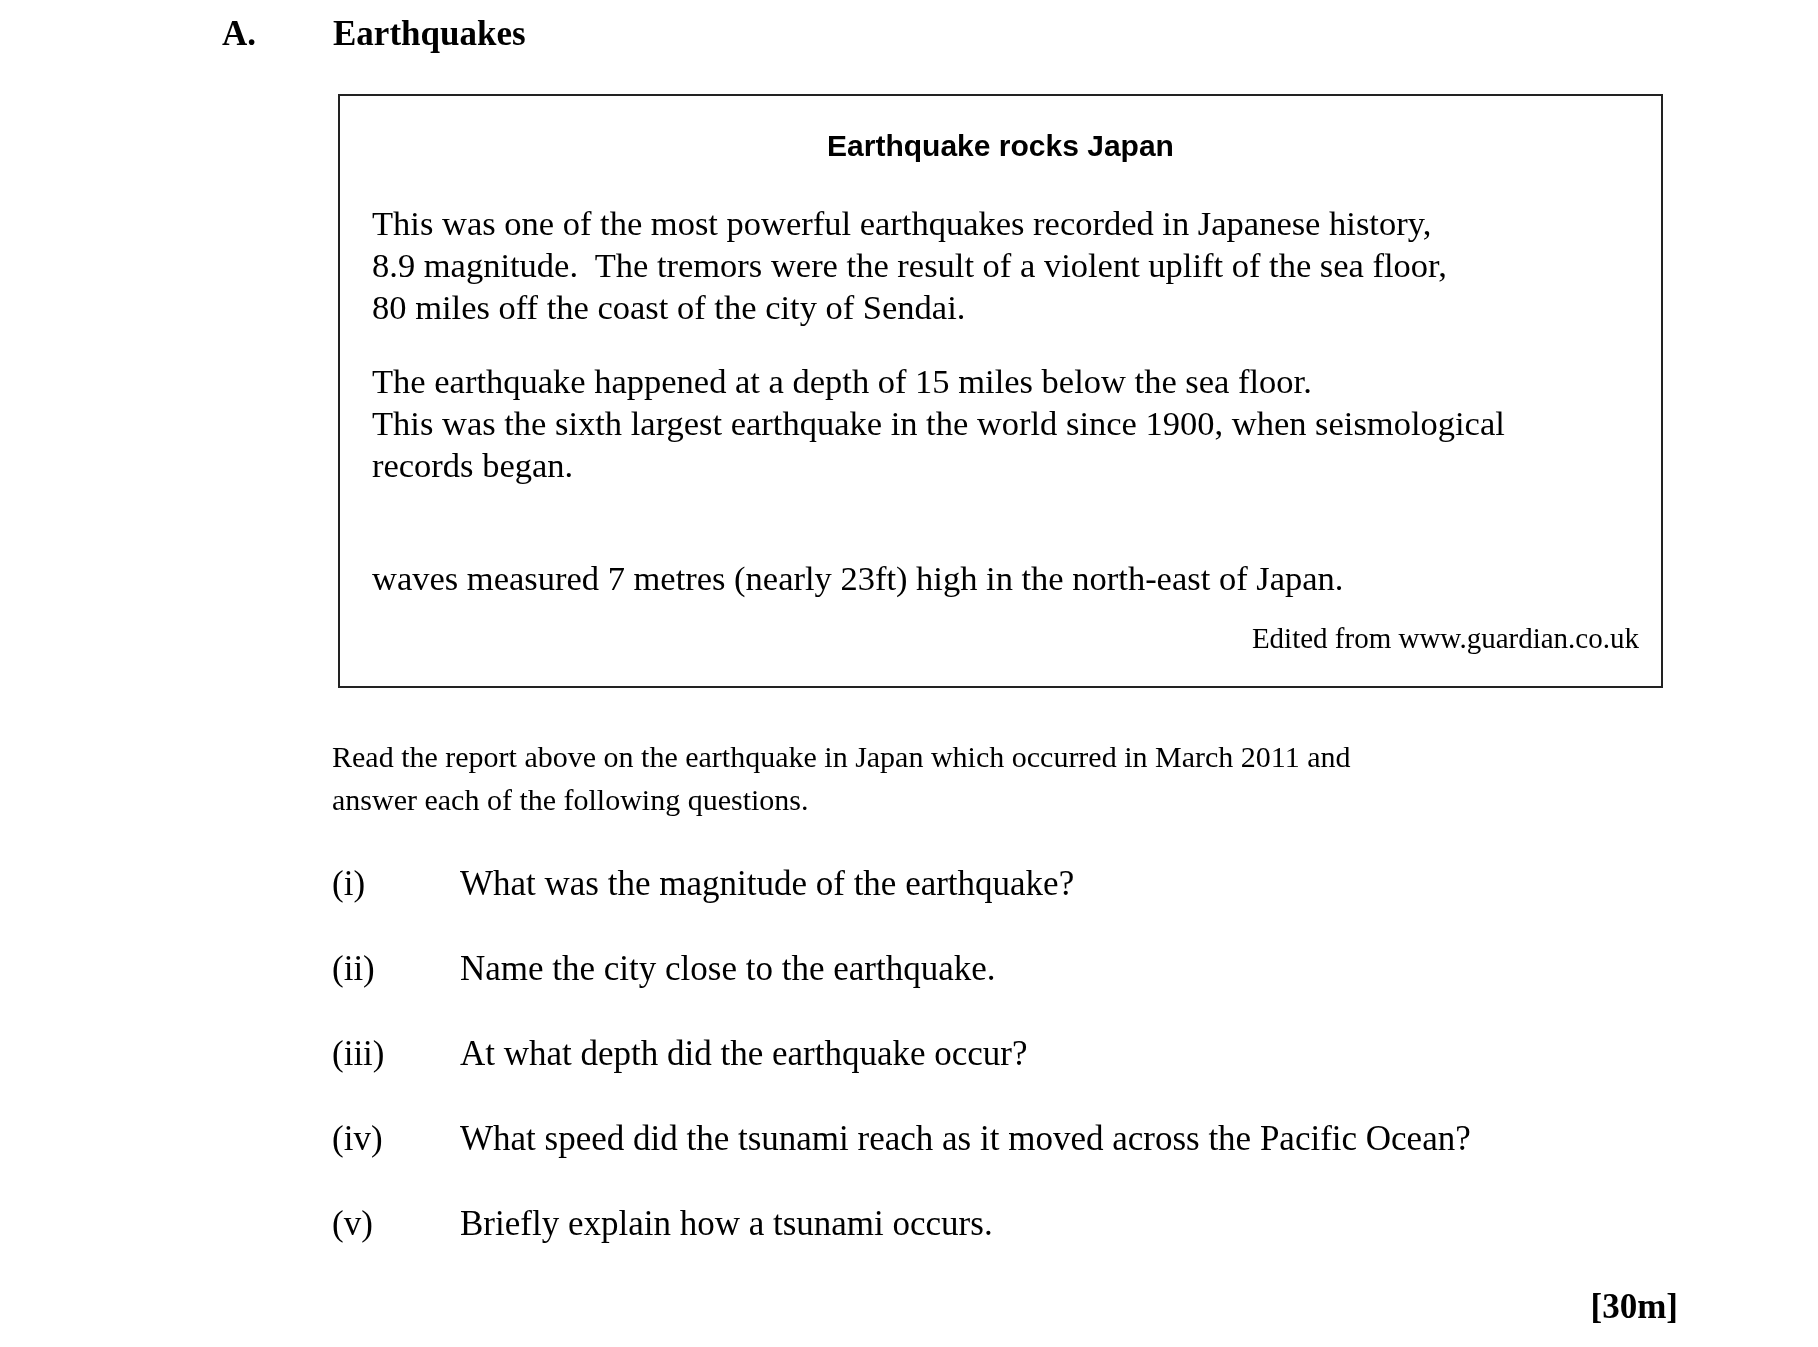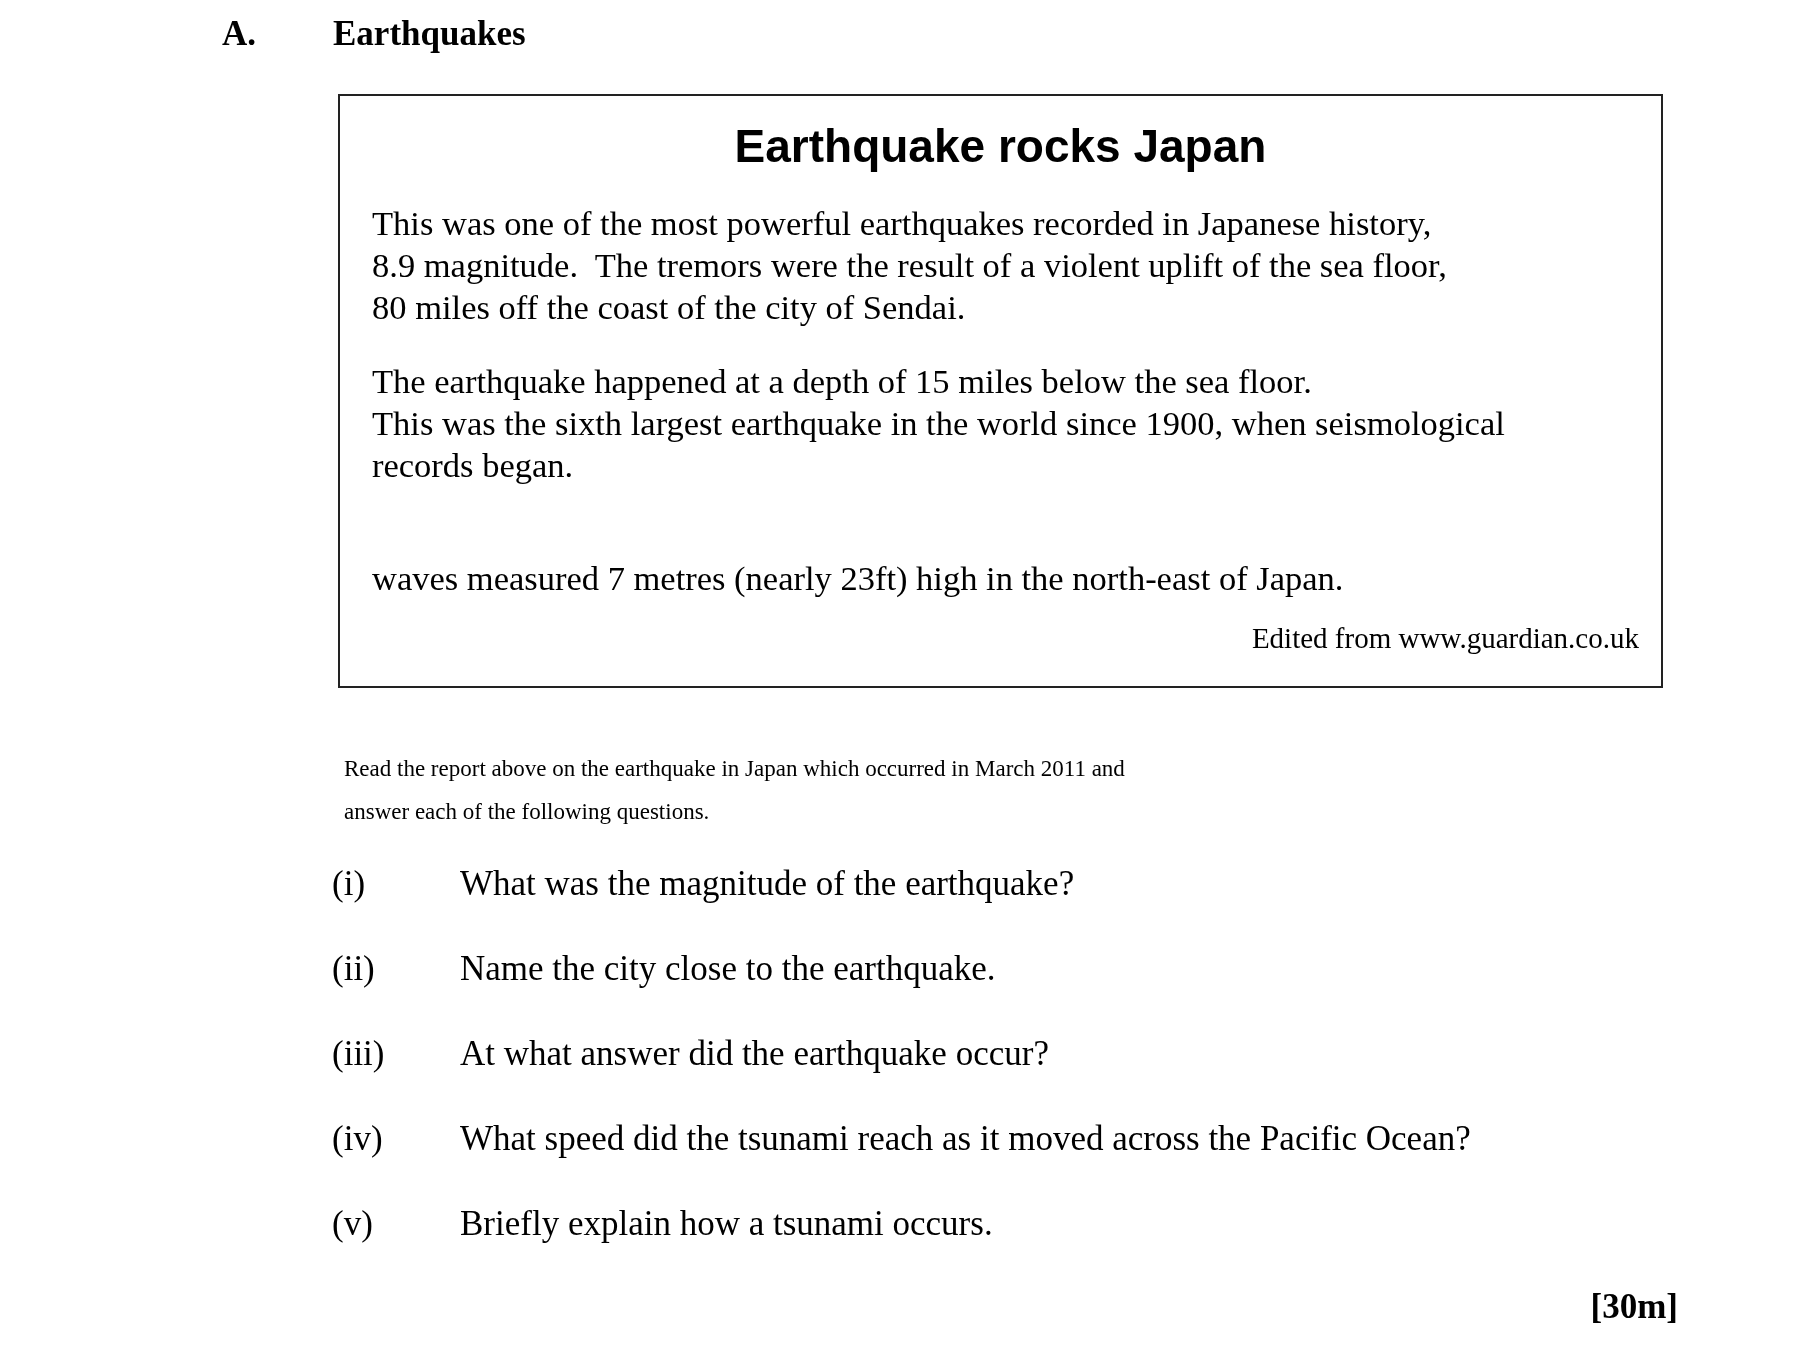--- a/index.html
+++ b/index.html
@@ -42,21 +42,21 @@
       box-sizing: border-box;
     }
     .article-title {
       position: absolute;
       top: 30px;
       left: 0;
       right: 0;
       text-align: center;
       font-family: "Liberation Sans", "DejaVu Sans", sans-serif;
       font-weight: bold;
-      font-size: 46px;
+      font-size: 30px;
       line-height: 40px;
     }
     .article-para {
       position: absolute;
       left: 24px;
       right: 20px;
       font-size: 34.5px;
       line-height: 42px;
       margin: 8px;
     }
@@ -69,23 +69,23 @@
       top: 524px;
       font-size: 29px;
       line-height: 36px;
       white-space: nowrap;
     }
     .intro {
       position: absolute;
       left: 332px;
       top: 735px;
       width: 1350px;
-      font-size: 23px;
+      font-size: 30px;
       line-height: 43px;
-      margin: 12px;
+      margin: 0;
     }
     .questions {
       position: absolute;
       left: 332px;
       top: 862px;
       width: 1350px;
       margin: 0;
       padding: 0;
       list-style: none;
     }
@@ -155,21 +155,21 @@
   <li class="question">
     <span class="q-num">(i)</span>
     <span class="q-text">What was the magnitude of the earthquake?</span>
   </li>
   <li class="question">
     <span class="q-num">(ii)</span>
     <span class="q-text">Name the city close to the earthquake.</span>
   </li>
   <li class="question">
     <span class="q-num">(iii)</span>
-    <span class="q-text">At what answer did the earthquake occur?</span>
+    <span class="q-text">At what depth did the earthquake occur?</span>
   </li>
   <li class="question">
     <span class="q-num">(iv)</span>
     <span class="q-text">What speed did the tsunami reach as it moved across the Pacific Ocean?</span>
   </li>
   <li class="question">
     <span class="q-num">(v)</span>
     <span class="q-text">Briefly explain how a tsunami occurs.</span>
   </li>
 </ul>

